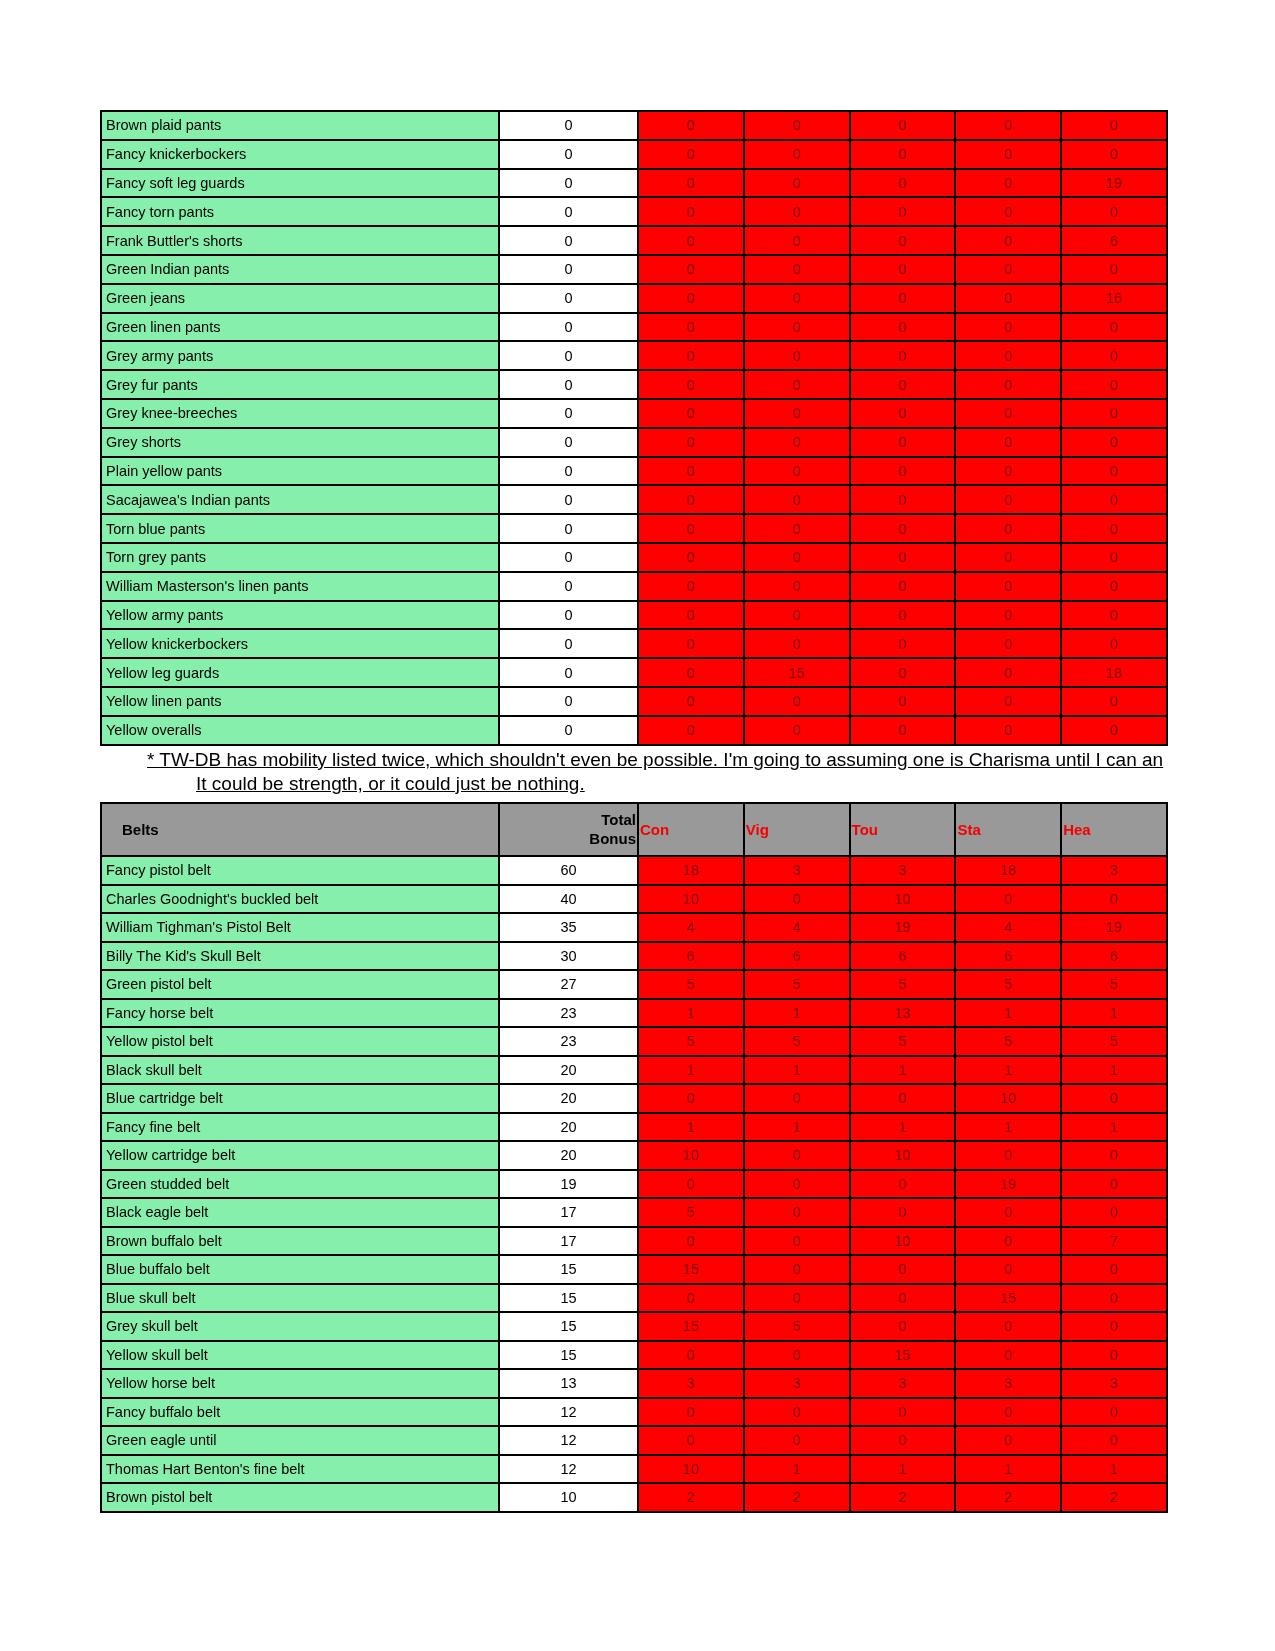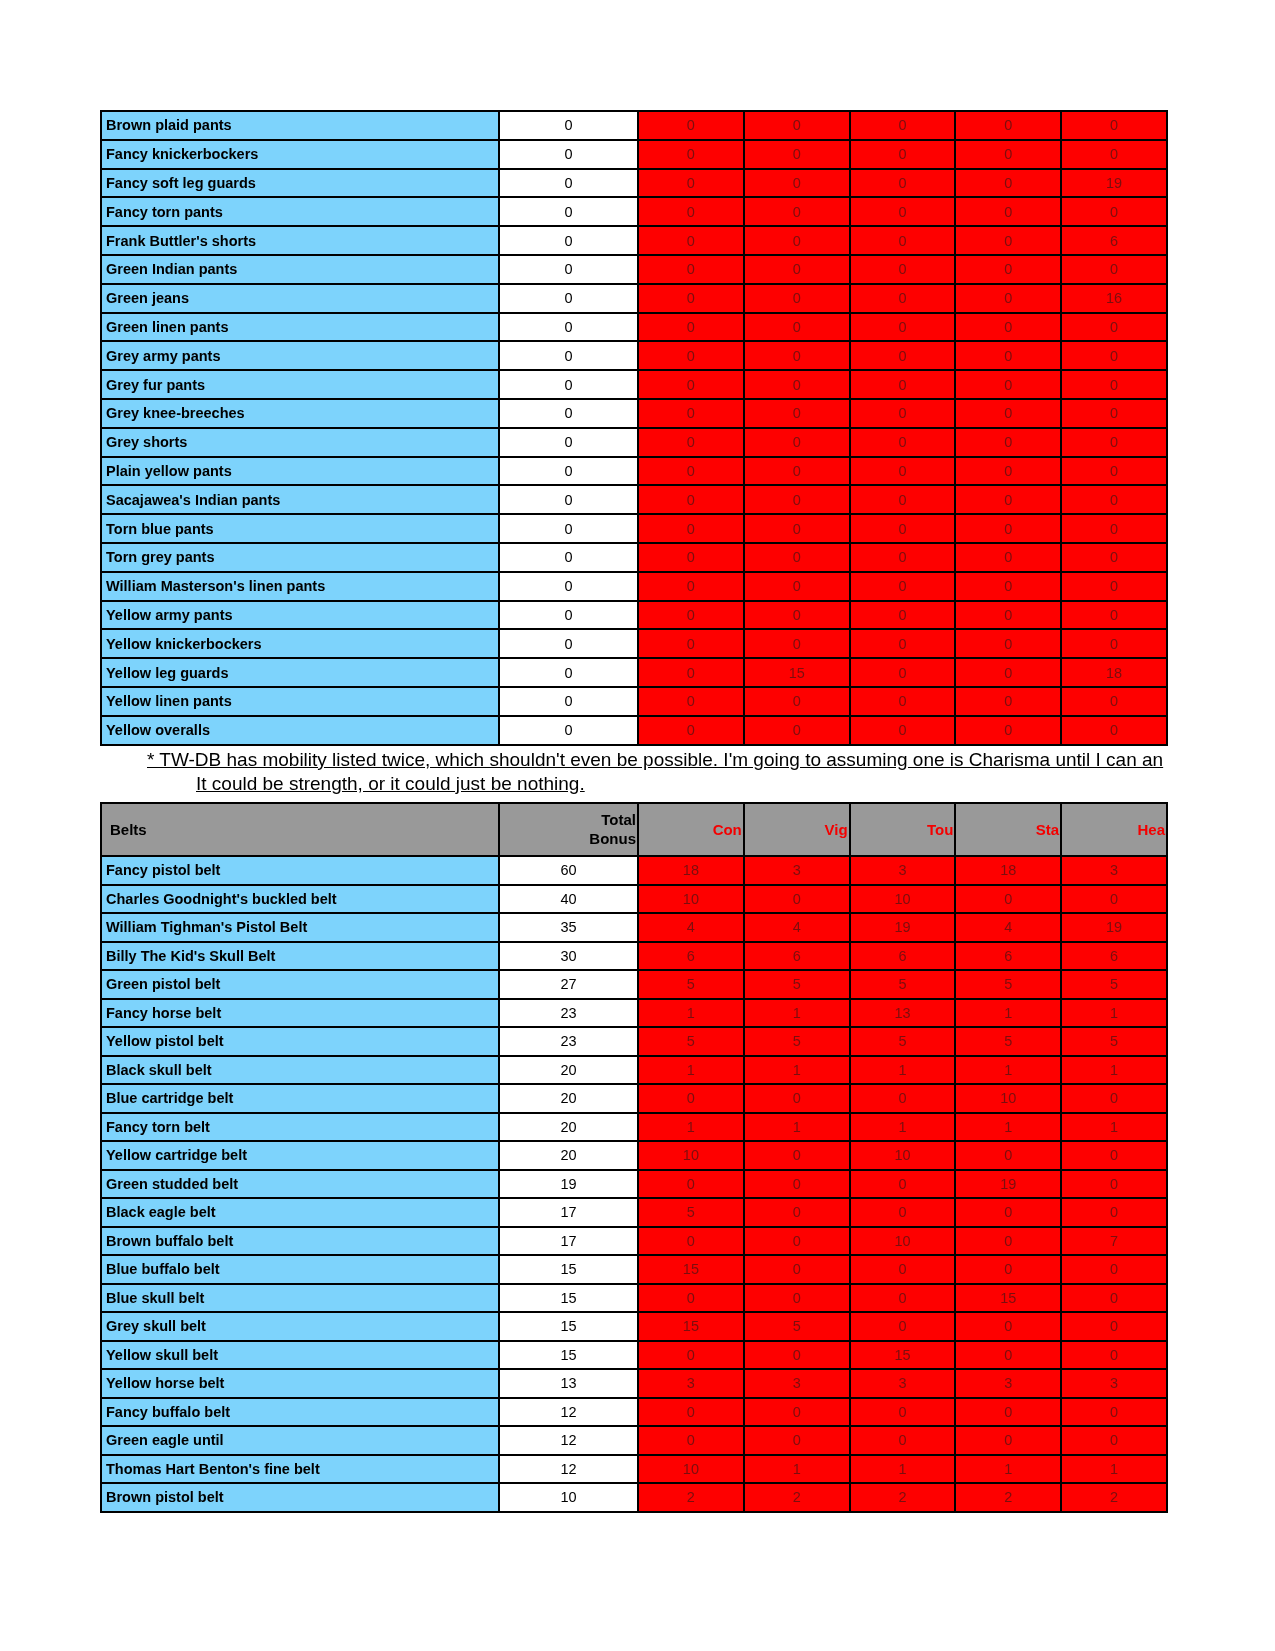--- a/index.html
+++ b/index.html
@@ -15,25 +15,25 @@
   col.c-stat  { width: 105.8px; }
 
   
   #pants-table { position: absolute; left: 100px; top: 110px; }
   #pants-table td { height: 24.8px; font-size: 14.5px; }
 
   
   #belts-table { position: absolute; left: 100px; top: 802px; }
   #belts-table td { height: 24.5px; font-size: 14.5px; }
   #belts-table th { height: 49px; background: #999999; font-size: 15px; font-weight: bold; }
-  th.h-name { text-align: left; padding-left: 8px; color: #000; }
+  th.h-name { text-align: left; padding-left: 20px; color: #000; }
   th.h-bonus { text-align: right; color: #000; white-space: pre-line; line-height: 1.25; }
-  th.h-stat { text-align: right; color: #f40000; }
-
-  td.name  { text-align: left; padding-left: 4px; background: #7dd3fc; color: #000; font-weight: bold; }
+  th.h-stat { text-align: left; color: #f40000; }
+
+  td.name  { text-align: left; padding-left: 4px; background: #86efac; color: #000; }
   td.bonus { text-align: center; background: #ffffff; color: #000; }
   td.stat  { text-align: center; background: #fe0000; color: #7c0e0e; }
 
   
   .note { position: absolute; left: 100px; top: 748px; width: 1100px; font-size: 19px; line-height: 24px; text-decoration: underline; }
   .note .l1 { padding-left: 47px; white-space: nowrap; }
   .note .l2 { padding-left: 96px; white-space: nowrap; }
 </style>
 </head>
 <body>
@@ -355,21 +355,21 @@
         <tr>
           <td class="name">Blue cartridge belt</td>
           <td class="bonus">20</td>
           <td class="stat">0</td>
           <td class="stat">0</td>
           <td class="stat">0</td>
           <td class="stat">10</td>
           <td class="stat">0</td>
         </tr>
         <tr>
-          <td class="name">Fancy torn belt</td>
+          <td class="name">Fancy fine belt</td>
           <td class="bonus">20</td>
           <td class="stat">1</td>
           <td class="stat">1</td>
           <td class="stat">1</td>
           <td class="stat">1</td>
           <td class="stat">1</td>
         </tr>
         <tr>
           <td class="name">Yellow cartridge belt</td>
           <td class="bonus">20</td>

